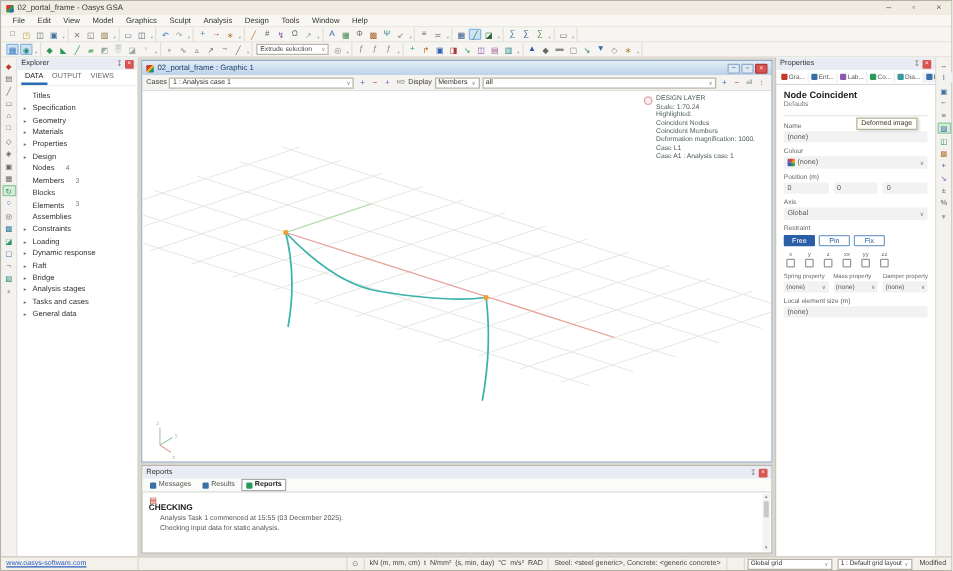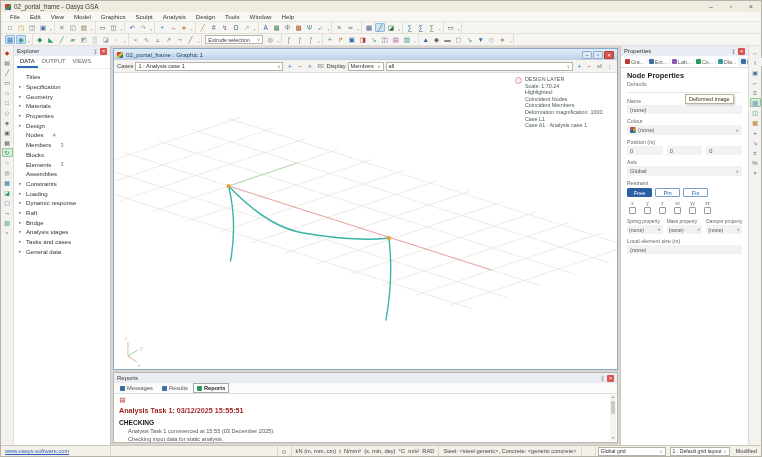--- a/index.html
+++ b/index.html
@@ -503,21 +503,20 @@
               <span class="ric" style="background: rgb(58, 111, 165);"></span>
               <span>Results</span>
             </span>
             <span class="rtab act">
               <span class="ric" style="background: rgb(42, 154, 90);"></span>
               <span>Reports</span>
             </span>
           </div>
         <div class="rbody">
           <span class="rcopy">▤</span>
-          <div class="rheading">Analysis Task 1: 03/12/2025 15:55:51</div>
           <div class="rsub">CHECKING</div>
           <div id="rlines">
               <div class="rline">Analysis Task 1 commenced at 15:55 (03 December 2025).</div>
               <div class="rline">Checking input data for static analysis.</div>
             </div>
           <div class="rscroll">
             <span class="rs-arrow">▲</span>
             <span class="rs-thumb"></span>
             <span class="rs-sp"></span>
             <span class="rs-arrow">▼</span>
@@ -553,21 +552,21 @@
           <span class="ptab">
             <span class="pic" style="background: rgb(58, 154, 154);"></span>
             <span>Dia...</span>
           </span>
           <span class="ptab act">
             <span class="pic" style="background: rgb(58, 111, 165);"></span>
             <span>Pro...</span>
           </span>
         </div>
       <div class="pbody">
-        <div class="ph1">Node Properties</div>
+        <div class="ph1">Node Coincident</div>
         <div class="psub">Defaults</div>
         <div class="pdiv"></div>
         <div class="plabel">Name</div>
         <div class="pinput">(none)</div>
         <div class="plabel">Colour</div>
         <div class="pselect">
           <span class="palette"></span>
           <span>(none)</span>
           <span class="chev">∨</span>
         </div>

